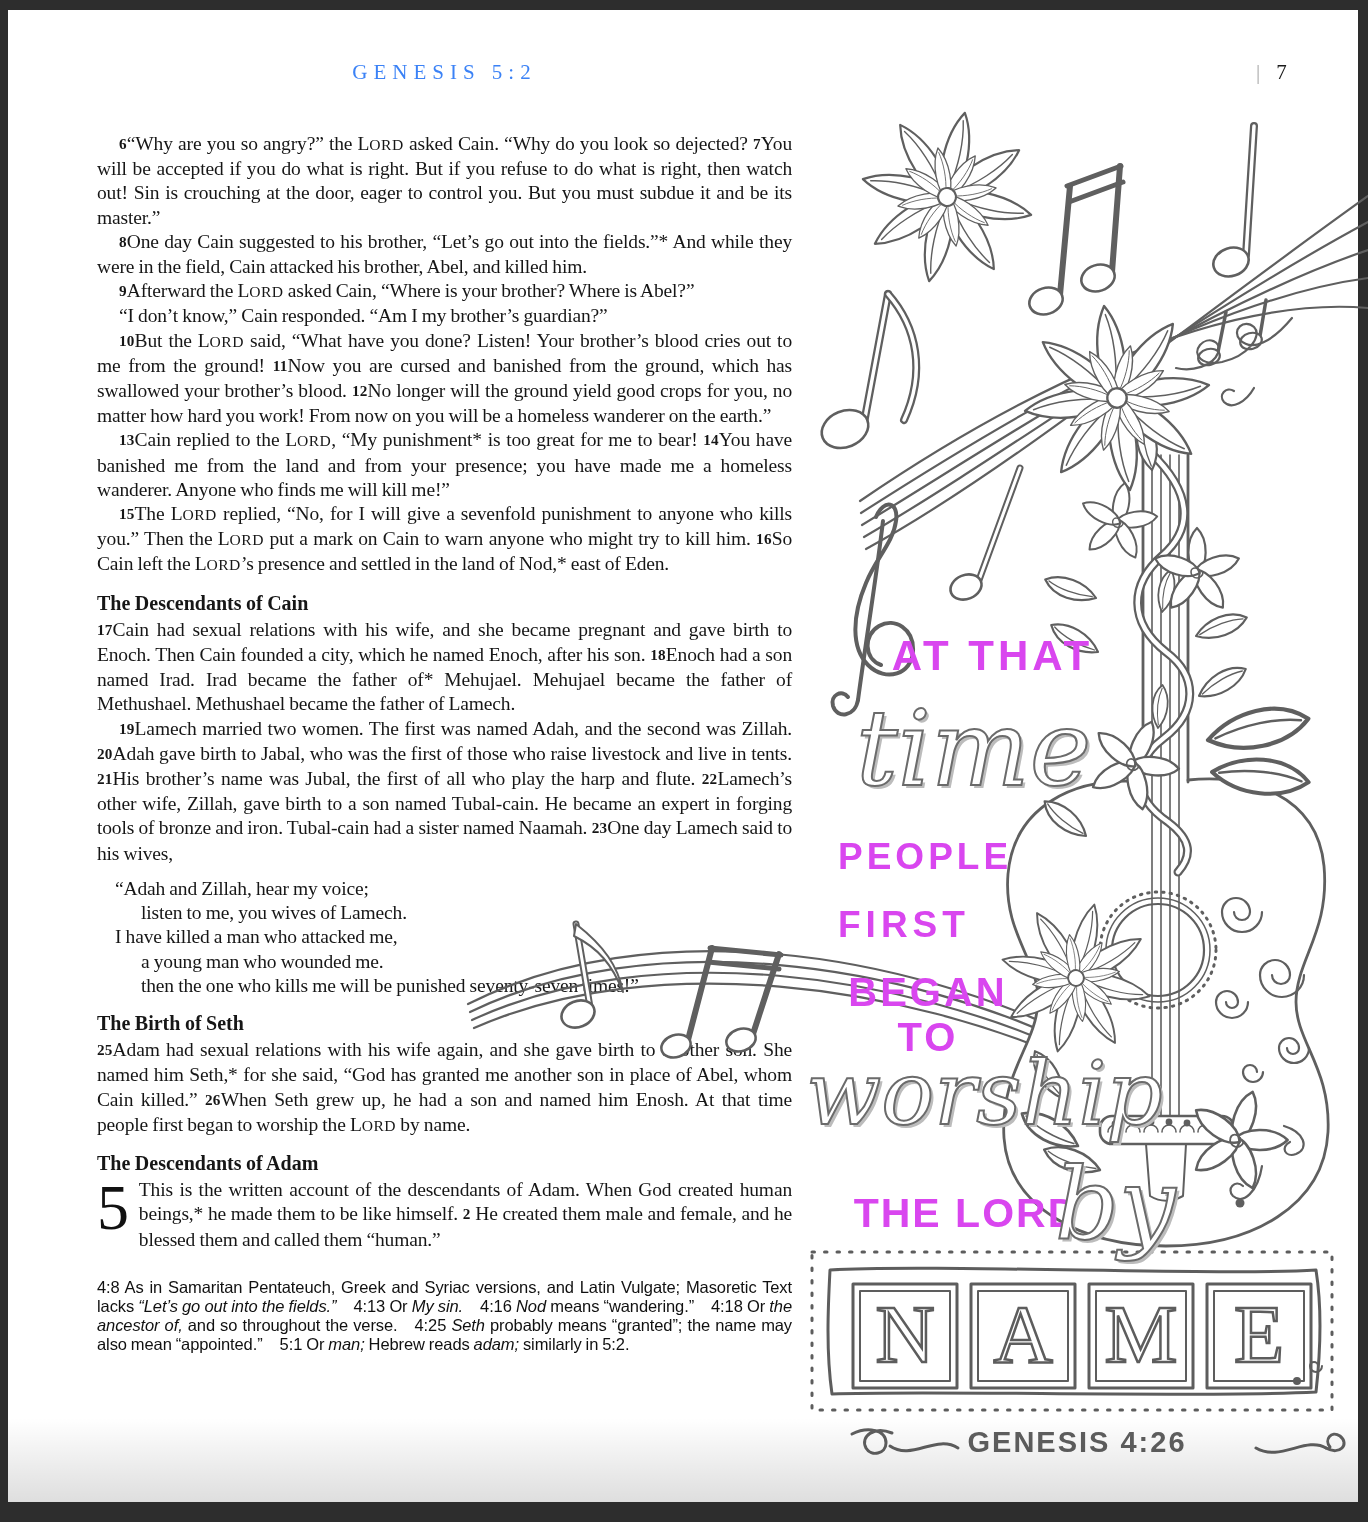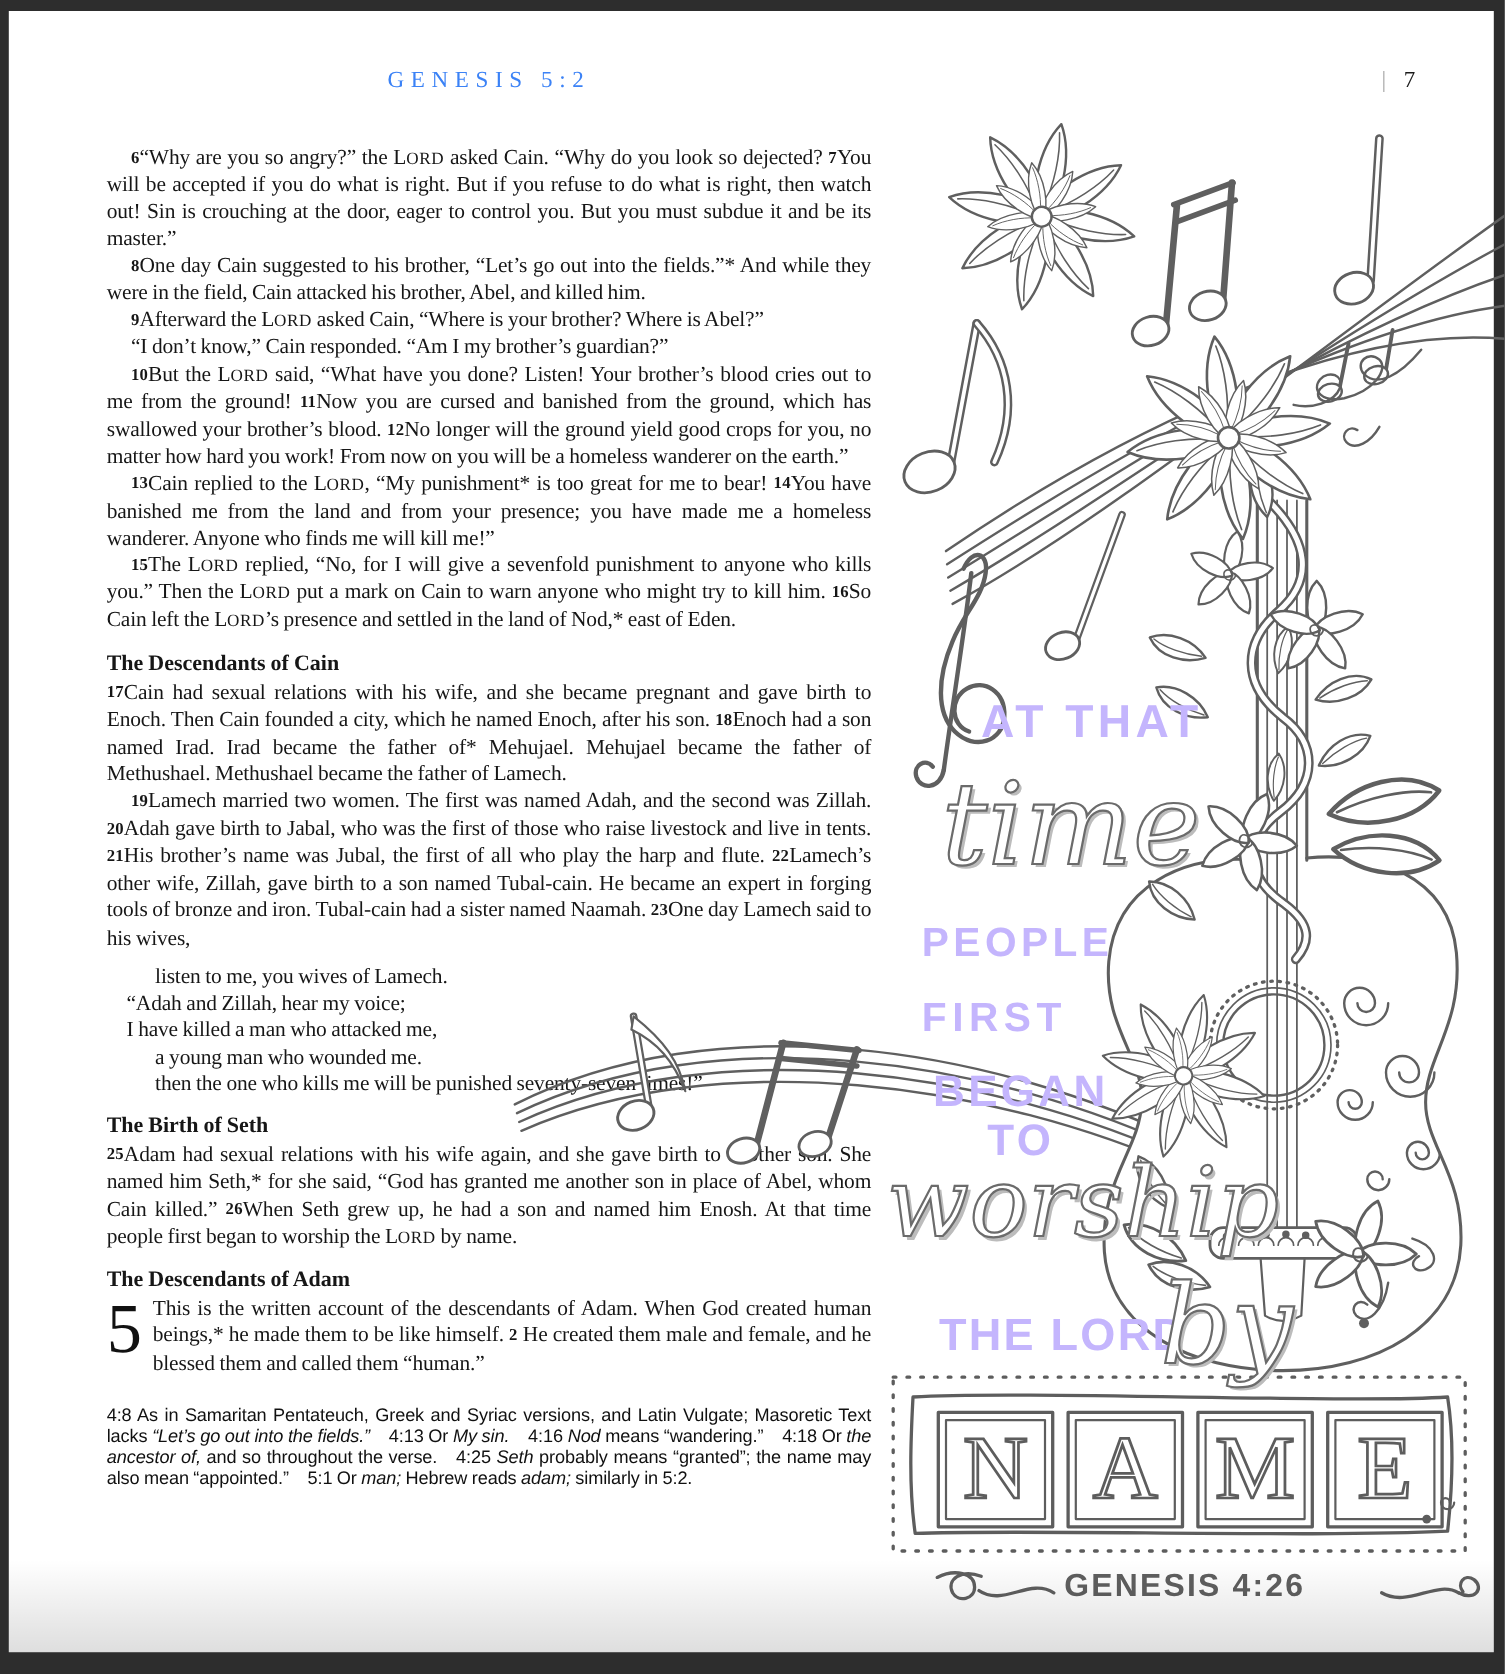--- a/index.html
+++ b/index.html
@@ -29,21 +29,21 @@
   .chap{margin-top:3px;}
   .dropcap{float:left;font-size:64px;line-height:50px;padding:5px 10px 0 0;color:#111;}
   .fnote{margin-top:26px;font-family:"Liberation Sans",sans-serif;font-size:16.5px;
        line-height:19px;text-align:justify;color:#101010;letter-spacing:-0.1px;}
   .fb{font-weight:400;}
   .fi{font-style:italic;}
   .fgap{display:inline-block;width:17px;}
   
   .art{position:absolute;left:0;top:0;pointer-events:none;}
   .brush{position:absolute;font-family:"Liberation Sans",sans-serif;font-weight:600;
-       color:#c4b5fd;text-align:center;}
+       color:#d946ef;text-align:center;}
   .script{position:absolute;font-family:"DejaVu Serif",serif;font-style:italic;color:#ffffff;
        -webkit-text-stroke:2px #6b6b6b;text-shadow:3px 3px 0 #bcbcbc;}
   .nletter{position:absolute;width:104px;height:104px;text-align:center;
        font-family:"Liberation Serif",serif;font-size:82px;line-height:102px;color:#ffffff;
        -webkit-text-stroke:2.5px #5d5d5d;}
   .caption{position:absolute;left:952px;top:1426px;width:250px;text-align:center;
        font-family:"Liberation Sans",sans-serif;font-weight:700;font-size:29px;
        letter-spacing:2px;color:#5f5f5f;}
 </style>
 </head>
@@ -59,22 +59,22 @@
     <div class="para ind"><span class="vnum">8</span>One day Cain suggested to his brother, “Let’s go out into the fields.”* And while they were in the field, Cain attacked his brother, Abel, and killed him.</div>
     <div class="para ind"><span class="vnum">9</span>Afterward the <span class="sc">L<span class="scr">ORD</span></span> asked Cain, “Where is your brother? Where is Abel?”</div>
     <div class="para ind">“I don’t know,” Cain responded. “Am I my brother’s guardian?”</div>
     <div class="para ind"><span class="vnum">10</span>But the <span class="sc">L<span class="scr">ORD</span></span> said, “What have you done? Listen! Your brother’s blood cries out to me from the ground! <span class="vnum">11</span>Now you are cursed and banished from the ground, which has swallowed your brother’s blood. <span class="vnum">12</span>No longer will the ground yield good crops for you, no matter how hard you work! From now on you will be a homeless wanderer on the earth.”</div>
     <div class="para ind"><span class="vnum">13</span>Cain replied to the <span class="sc">L<span class="scr">ORD</span></span>, “My punishment* is too great for me to bear! <span class="vnum">14</span>You have banished me from the land and from your presence; you have made me a homeless wanderer. Anyone who finds me will kill me!”</div>
     <div class="para ind"><span class="vnum">15</span>The <span class="sc">L<span class="scr">ORD</span></span> replied, “No, for I will give a sevenfold punishment to anyone who kills you.” Then the <span class="sc">L<span class="scr">ORD</span></span> put a mark on Cain to warn anyone who might try to kill him. <span class="vnum">16</span>So Cain left the <span class="sc">L<span class="scr">ORD</span></span>’s presence and settled in the land of Nod,* east of Eden.</div>
     <div class="bhead">The Descendants of Cain</div>
     <div class="para"><span class="vnum">17</span>Cain had sexual relations with his wife, and she became pregnant and gave birth to Enoch. Then Cain founded a city, which he named Enoch, after his son. <span class="vnum">18</span>Enoch had a son named Irad. Irad became the father of* Mehujael. Mehujael became the father of Methushael. Methushael became the father of Lamech.</div>
     <div class="para ind"><span class="vnum">19</span>Lamech married two women. The first was named Adah, and the second was Zillah. <span class="vnum">20</span>Adah gave birth to Jabal, who was the first of those who raise livestock and live in tents. <span class="vnum">21</span>His brother’s name was Jubal, the first of all who play the harp and flute. <span class="vnum">22</span>Lamech’s other wife, Zillah, gave birth to a son named Tubal-cain. He became an expert in forging tools of bronze and iron. Tubal-cain had a sister named Naamah. <span class="vnum">23</span>One day Lamech said to his wives,</div>
     <div class="poem">
+      <div class="pline lvl1">“Adah and Zillah, hear my voice;</div>
       <div class="pline lvl2">listen to me, you wives of Lamech.</div>
-      <div class="pline lvl1">“Adah and Zillah, hear my voice;</div>
       <div class="pline lvl1">I have killed a man who attacked me,</div>
       <div class="pline lvl2">a young man who wounded me.</div>
       <div class="pline lvl2">then the one who kills me will be punished seventy-seven times!”</div>
     </div>
     <div class="bhead">The Birth of Seth</div>
     <div class="para"><span class="vnum">25</span>Adam had sexual relations with his wife again, and she gave birth to another son. She named him Seth,* for she said, “God has granted me another son in place of Abel, whom Cain killed.” <span class="vnum">26</span>When Seth grew up, he had a son and named him Enosh. At that time people first began to worship the <span class="sc">L<span class="scr">ORD</span></span> by name.</div>
     <div class="bhead">The Descendants of Adam</div>
     <div class="para chap"><span class="dropcap">5</span>This is the written account of the descendants of Adam. When God created human beings,* he made them to be like himself. <span class="vnum">2</span> He created them male and female, and he blessed them and called them “human.”</div>
     <div class="fnote"><span class="fb">4:8</span> As in Samaritan Pentateuch, Greek and Syriac versions, and Latin Vulgate; Masoretic Text lacks <span class="fi">“Let’s go out into the fields.”</span><span class="fgap"></span><span class="fb">4:13</span> Or <span class="fi">My sin.</span><span class="fgap"></span><span class="fb">4:16</span> <span class="fi">Nod</span> means “wandering.”<span class="fgap"></span><span class="fb">4:18</span> Or <span class="fi">the ancestor of,</span> and so throughout the verse.<span class="fgap"></span><span class="fb">4:25</span> <span class="fi">Seth</span> probably means “granted”; the name may also mean “appointed.”<span class="fgap"></span><span class="fb">5:1</span> Or <span class="fi">man;</span> Hebrew reads <span class="fi">adam;</span> similarly in 5:2.</div>
   </div>

